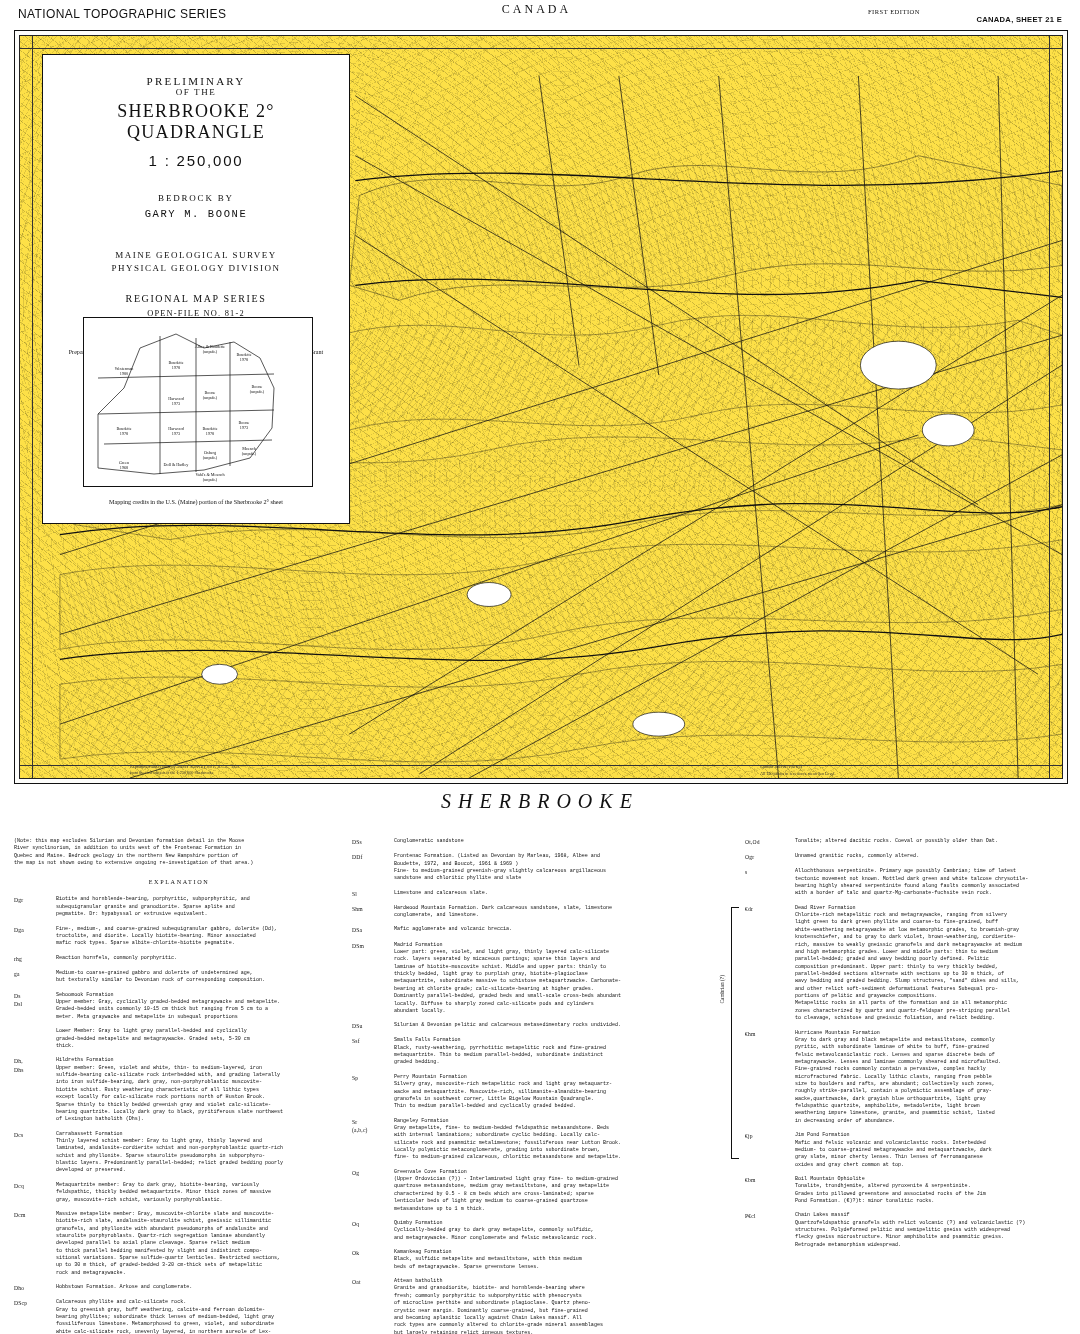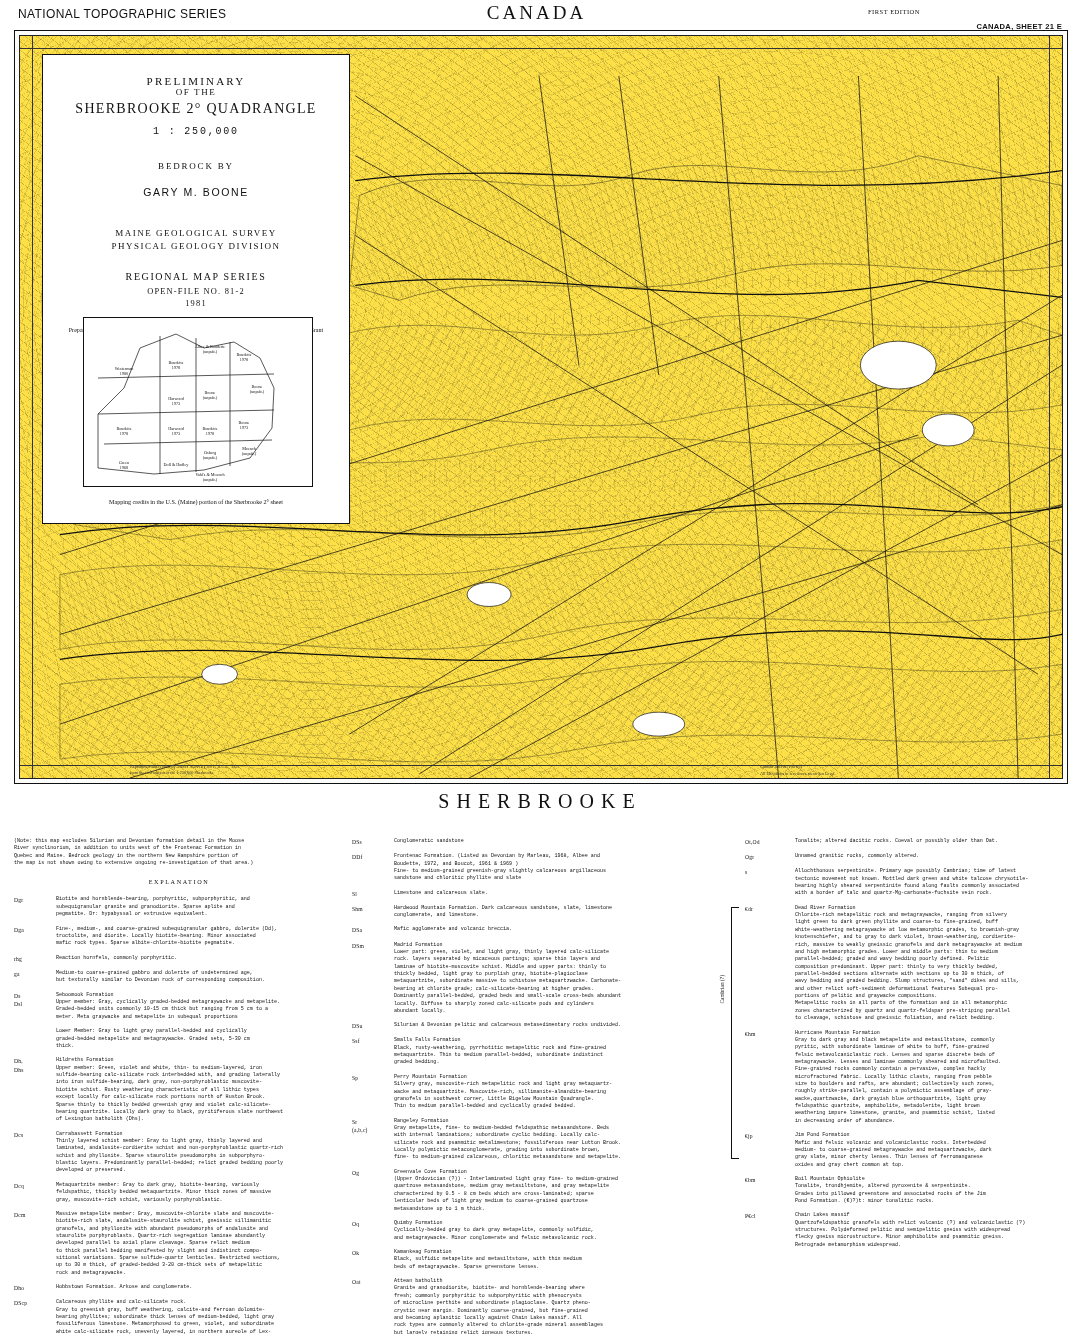--- a/index.html
+++ b/index.html
@@ -2,23 +2,23 @@
 <html><head>
 <meta charset="utf-8">
 <style>
   html,body{margin:0;padding:0;background:#ffffff;}
   body{width:1080px;height:1334px;font-family:"Liberation Sans",sans-serif;color:#111;overflow:hidden;}
   .page{position:relative;width:1080px;height:1334px;}
 
   
   .topbar{position:absolute;left:0;top:0;width:1080px;height:26px;}
   .topbar .tl{position:absolute;left:18px;top:7px;font-size:12px;letter-spacing:.4px;}
-  .topbar .tc{position:absolute;left:0;top:2px;width:1073px;text-align:center;font-family:"Liberation Serif",serif;font-size:19px;letter-spacing:3px;}
+  .topbar .tc{position:absolute;left:0;top:2px;width:1073px;text-align:center;font-family:"Liberation Serif",serif;font-size:12px;letter-spacing:3px;}
   .topbar .tr2{position:absolute;right:160px;top:8px;font-size:6.5px;font-family:"Liberation Serif",serif;letter-spacing:.5px;}
-  .topbar .tr{position:absolute;right:18px;top:22px;font-size:7.6px;letter-spacing:.3px;font-weight:bold;}
+  .topbar .tr{position:absolute;right:18px;top:15px;font-size:7.6px;letter-spacing:.3px;font-weight:bold;}
 
   
   .mapwrap{position:absolute;left:14px;top:30px;width:1052px;height:752px;border:1.2px solid #111;background:#fdfdfb;overflow:hidden;}
   .mapinner{position:absolute;left:4px;top:4px;right:4px;bottom:4px;border:0.6px solid #222;overflow:hidden;background:#fde047;}
   .ticks{position:absolute;left:0;top:0;right:0;bottom:0;}
   .ticks i{position:absolute;background:#333;}
 
   
   .terrain{position:absolute;left:0;top:0;width:100%;height:100%;opacity:.62;
     background-image:
@@ -34,41 +34,41 @@
       repeating-linear-gradient(12deg, rgba(0,0,0,.18) 0px, rgba(0,0,0,.18) .5px, transparent .5px, transparent 19px),
       repeating-linear-gradient(-63deg, rgba(0,0,0,.15) 0px, rgba(0,0,0,.15) .5px, transparent .5px, transparent 23px);
   }
   .mapsvg{position:absolute;left:0;top:0;width:100%;height:100%;}
 
   
   .titlebox{position:absolute;left:22px;top:18px;width:308px;height:470px;background:#ffffff;border:1.1px solid #111;box-sizing:border-box;padding:8px 10px;}
   .titlebox .pre{text-align:center;font-family:"Liberation Serif",serif;font-size:11px;letter-spacing:2.2px;margin-top:12px;}
   .titlebox .l1{text-align:center;font-family:"Liberation Serif",serif;font-size:14.5px;letter-spacing:1.1px;margin-top:7px;font-weight:500;}
   .titlebox .of{text-align:center;font-family:"Liberation Serif",serif;font-size:9px;letter-spacing:1.6px;margin-top:0;}
-  .titlebox .l2{text-align:center;font-family:"Liberation Serif",serif;font-size:14px;letter-spacing:1.3px;margin-top:4px;}
-  .titlebox .scale{text-align:center;font-family:Liberation Mono, monospace;font-size:10px;letter-spacing:1.8px;margin-top:9px;}
+  .titlebox .l2{text-align:center;font-family:"Liberation Serif",serif;font-size:18px;letter-spacing:1.3px;margin-top:4px;}
+  .titlebox .scale{text-align:center;font-family:Liberation Sans, sans-serif;font-size:15px;letter-spacing:1.8px;margin-top:9px;}
   .titlebox .comp{text-align:center;font-family:"Liberation Serif",serif;font-size:9px;letter-spacing:1.8px;margin-top:24px;}
-  .titlebox .auth{text-align:center;font-family:Liberation Sans, sans-serif;font-size:10.5px;letter-spacing:1.6px;margin-top:15px;}
+  .titlebox .auth{text-align:center;font-family:Liberation Mono, monospace;font-size:10.5px;letter-spacing:1.6px;margin-top:5px;}
   .titlebox .org1{text-align:center;font-family:"Liberation Serif",serif;font-size:9px;letter-spacing:1.5px;margin-top:30px;}
   .titlebox .org2{text-align:center;font-family:"Liberation Serif",serif;font-size:9px;letter-spacing:1.5px;margin-top:3px;}
   .titlebox .ser{text-align:center;font-family:"Liberation Serif",serif;font-size:10px;letter-spacing:1.6px;margin-top:20px;}
   .titlebox .openf{text-align:center;font-family:"Liberation Serif",serif;font-size:8.4px;letter-spacing:1.2px;margin-top:5px;}
   .titlebox .yr{text-align:center;font-family:"Liberation Serif",serif;font-size:8.4px;letter-spacing:1.2px;margin-top:3px;}
   .titlebox .fund{text-align:center;font-family:"Liberation Serif",serif;font-size:6.1px;line-height:1.45;margin-top:18px;padding:0 14px;}
   .indexbox{position:absolute;left:40px;top:262px;width:228px;height:168px;border:1px solid #111;background:#fff;}
   .indexsvg{position:absolute;left:0;top:0;width:100%;height:100%;}
   .titlebox .credit{position:absolute;left:0;bottom:16px;width:100%;text-align:center;font-family:"Liberation Serif",serif;font-size:6.1px;line-height:1.5;}
 
   
   .marg{position:absolute;font-family:"Liberation Serif",serif;color:#333;}
   .marg-bl{left:110px;top:728px;font-size:4.2px;line-height:1.5;width:330px;}
   .marg-br{left:740px;top:728px;font-size:4.2px;line-height:1.6;width:230px;text-align:left;}
 
   
-  .sherbrooke{position:absolute;left:0;top:790px;width:1080px;text-align:center;font-family:"Liberation Serif",serif;font-size:20px;letter-spacing:7px;}
+  .sherbrooke{position:absolute;left:0;top:790px;width:1080px;text-align:center;font-family:"Liberation Serif",serif;font-size:20px;letter-spacing:7px;font-style:italic;}
   .sherbsub{position:absolute;left:0;top:816px;width:1080px;text-align:center;font-family:"Liberation Serif",serif;font-size:9px;letter-spacing:2.4px;}
 
   
   .cols{position:absolute;left:0;top:838px;width:1080px;height:496px;}
   .col{position:absolute;top:0;font-family:"Liberation Mono","DejaVu Sans Mono",monospace;font-size:5.05px;line-height:1.46;color:#111;}
   .c1{left:14px;width:330px;}
   .c2{left:352px;width:370px;}
   .c3{left:745px;width:325px;}
 
   .note{white-space:pre-line;margin-bottom:10px;}

